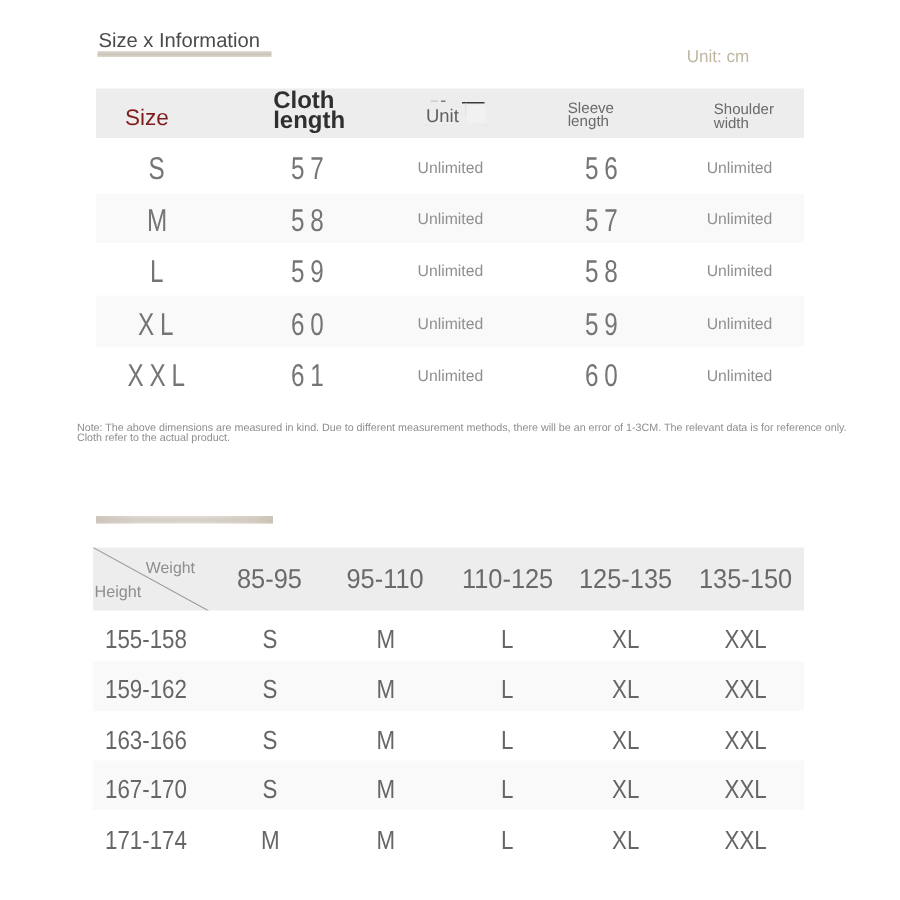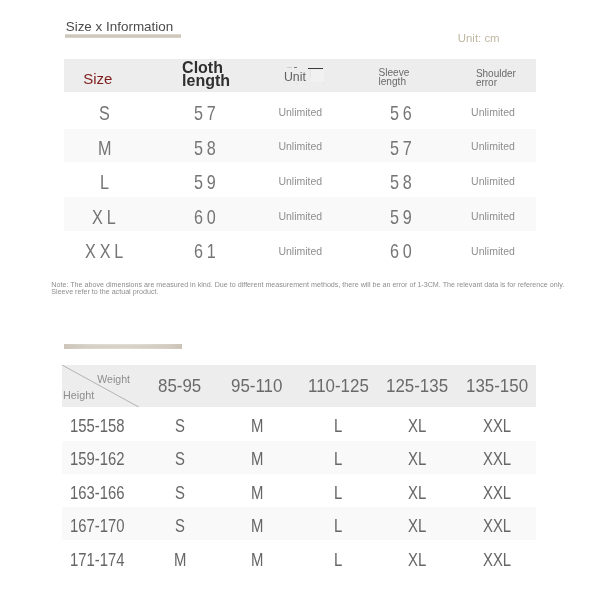--- a/index.html
+++ b/index.html
@@ -41,21 +41,21 @@
         <div>Cloth</div>
         <div>length</div>
       </div>
       <div class="lab" style="left: 283.995px; top: 71px; font-size: 12.3px; color: rgb(95, 95, 95);">Unit</div>
       <div class="lab" style="left:378.5px;top:69.3px;font-size:10.1px;color:#6a6a6a;line-height:8.8px;text-align:left;">
         <div>Sleeve</div>
         <div>length</div>
       </div>
       <div class="lab" style="left:475.9px;top:69.9px;font-size:10px;color:#6a6a6a;line-height:8.8px;text-align:left;">
         <div>Shoulder</div>
-        <div>error</div>
+        <div>width</div>
       </div>
       <div style="left:311px;top:69.6px;width:13px;height:12.8px;background:#f1f1f1;position:absolute;"></div>
       <div style="left:308px;top:67.7px;width:15px;height:1.5px;background:#3c3c3c;position:absolute;"></div>
       <div style="left:310.3px;top:69.2px;width:0.8px;height:7.4px;background:#e4e4e4;position:absolute;"></div>
       <div style="left:293.6px;top:66.9px;width:3.2px;height:1.2px;background:#7b7b7b;position:absolute;"></div>
       <div style="left:287px;top:67.1px;width:5.4px;height:0.9px;background:#cdcdcd;position:absolute;"></div>
       <div style="left:282.5px;top:83.4px;width:2.4px;height:0.9px;background:#e5e5e5;position:absolute;"></div>
       <div style="left:295.5px;top:83.4px;width:2.4px;height:0.9px;background:#e5e5e5;position:absolute;"></div>
       <div style="left:306.5px;top:83.2px;width:1.8px;height:0.9px;background:#e5e5e5;position:absolute;"></div>
       <div style="left:323px;top:83.2px;width:1.6px;height:0.9px;background:#e5e5e5;position:absolute;"></div>
@@ -80,21 +80,21 @@
       <div class="lab" style="left: 390.382px; top: 205.5px; font-size: 21px; color: rgb(117, 117, 117); letter-spacing: 5px; transform-origin: left top; transform: scaleX(0.77);">59</div>
       <div class="lab" style="left: 471.117px; top: 210.8px; font-size: 10.5px; color: rgb(143, 143, 143);">Unlimited</div>
       <div class="lab" style="left: 85.1643px; top: 240.2px; font-size: 21px; color: rgb(117, 117, 117); letter-spacing: 5px; transform-origin: left top; transform: scaleX(0.77);">XXL</div>
       <div class="lab" style="left: 194.482px; top: 240.2px; font-size: 21px; color: rgb(117, 117, 117); letter-spacing: 5px; transform-origin: left top; transform: scaleX(0.77);">61</div>
       <div class="lab" style="left: 278.417px; top: 245.5px; font-size: 10.5px; color: rgb(143, 143, 143);">Unlimited</div>
       <div class="lab" style="left: 390.382px; top: 240.2px; font-size: 21px; color: rgb(117, 117, 117); letter-spacing: 5px; transform-origin: left top; transform: scaleX(0.77);">60</div>
       <div class="lab" style="left: 471.117px; top: 245.5px; font-size: 10.5px; color: rgb(143, 143, 143);">Unlimited</div>
     </div>
 
   <div class="note" style="left:51.3px;top:282.3px;font-size:7.15px;">Note: The above dimensions are measured in kind. Due to different measurement methods, there will be an error of 1-3CM. The relevant data is for reference only.</div>
-  <div class="note" style="left:51.3px;top:289.3px;font-size:7.15px;">Sleeve refer to the actual product.</div>
+  <div class="note" style="left:51.3px;top:289.3px;font-size:7.15px;">Cloth refer to the actual product.</div>
 
   <div class="sec-rule" id="rule2" style="left:64px;top:344.2px;width:118px;height:4.8px;"></div>
 
   <div id="t2">
       <div class="band" style="left:62px;top:365px;width:474px;height:42.2px;background:#ededed;"></div>
       <div class="band" style="left:62px;top:441.2px;width:474px;height:33px;background:#f9f9f9;"></div>
       <div class="band" style="left:62px;top:507px;width:474px;height:33.2px;background:#f9f9f9;"></div>
       <svg class="diagline" style="left:62px;top:365px;width:79px;height:42.2px;" viewBox="0 0 79 42.2">
         <line x1="0" y1="0" x2="77" y2="42.2" stroke="#9b9b9b" stroke-width="0.7"></line>
       </svg>

